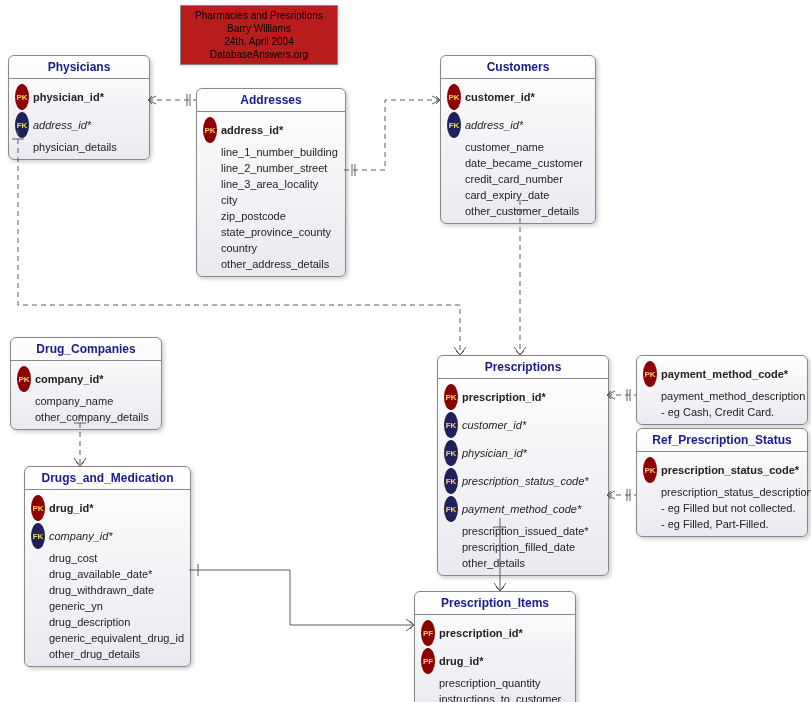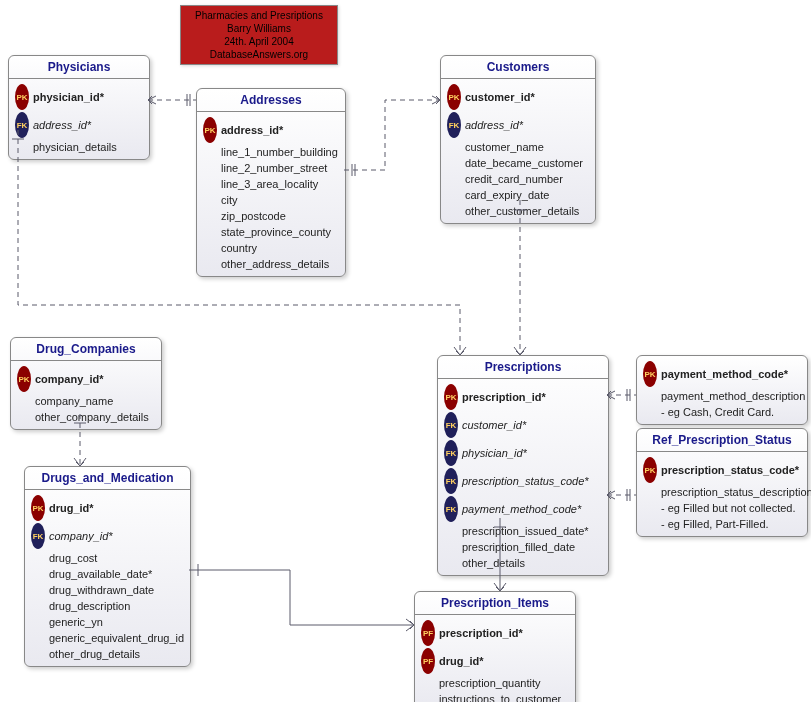--- a/index.html
+++ b/index.html
@@ -295,25 +295,25 @@
       <div class="attr">
         <span class="spacer"></span>
         <span class="attr-name">drug_available_date*</span>
       </div>
       <div class="attr">
         <span class="spacer"></span>
         <span class="attr-name">drug_withdrawn_date</span>
       </div>
       <div class="attr">
         <span class="spacer"></span>
+        <span class="attr-name">generic_yn</span>
+      </div>
+      <div class="attr">
+        <span class="spacer"></span>
         <span class="attr-name">drug_description</span>
-      </div>
-      <div class="attr">
-        <span class="spacer"></span>
-        <span class="attr-name">generic_yn</span>
       </div>
       <div class="attr">
         <span class="spacer"></span>
         <span class="attr-name">generic_equivalent_drug_id</span>
       </div>
       <div class="attr">
         <span class="spacer"></span>
         <span class="attr-name">other_drug_details</span>
       </div>
     </div>

